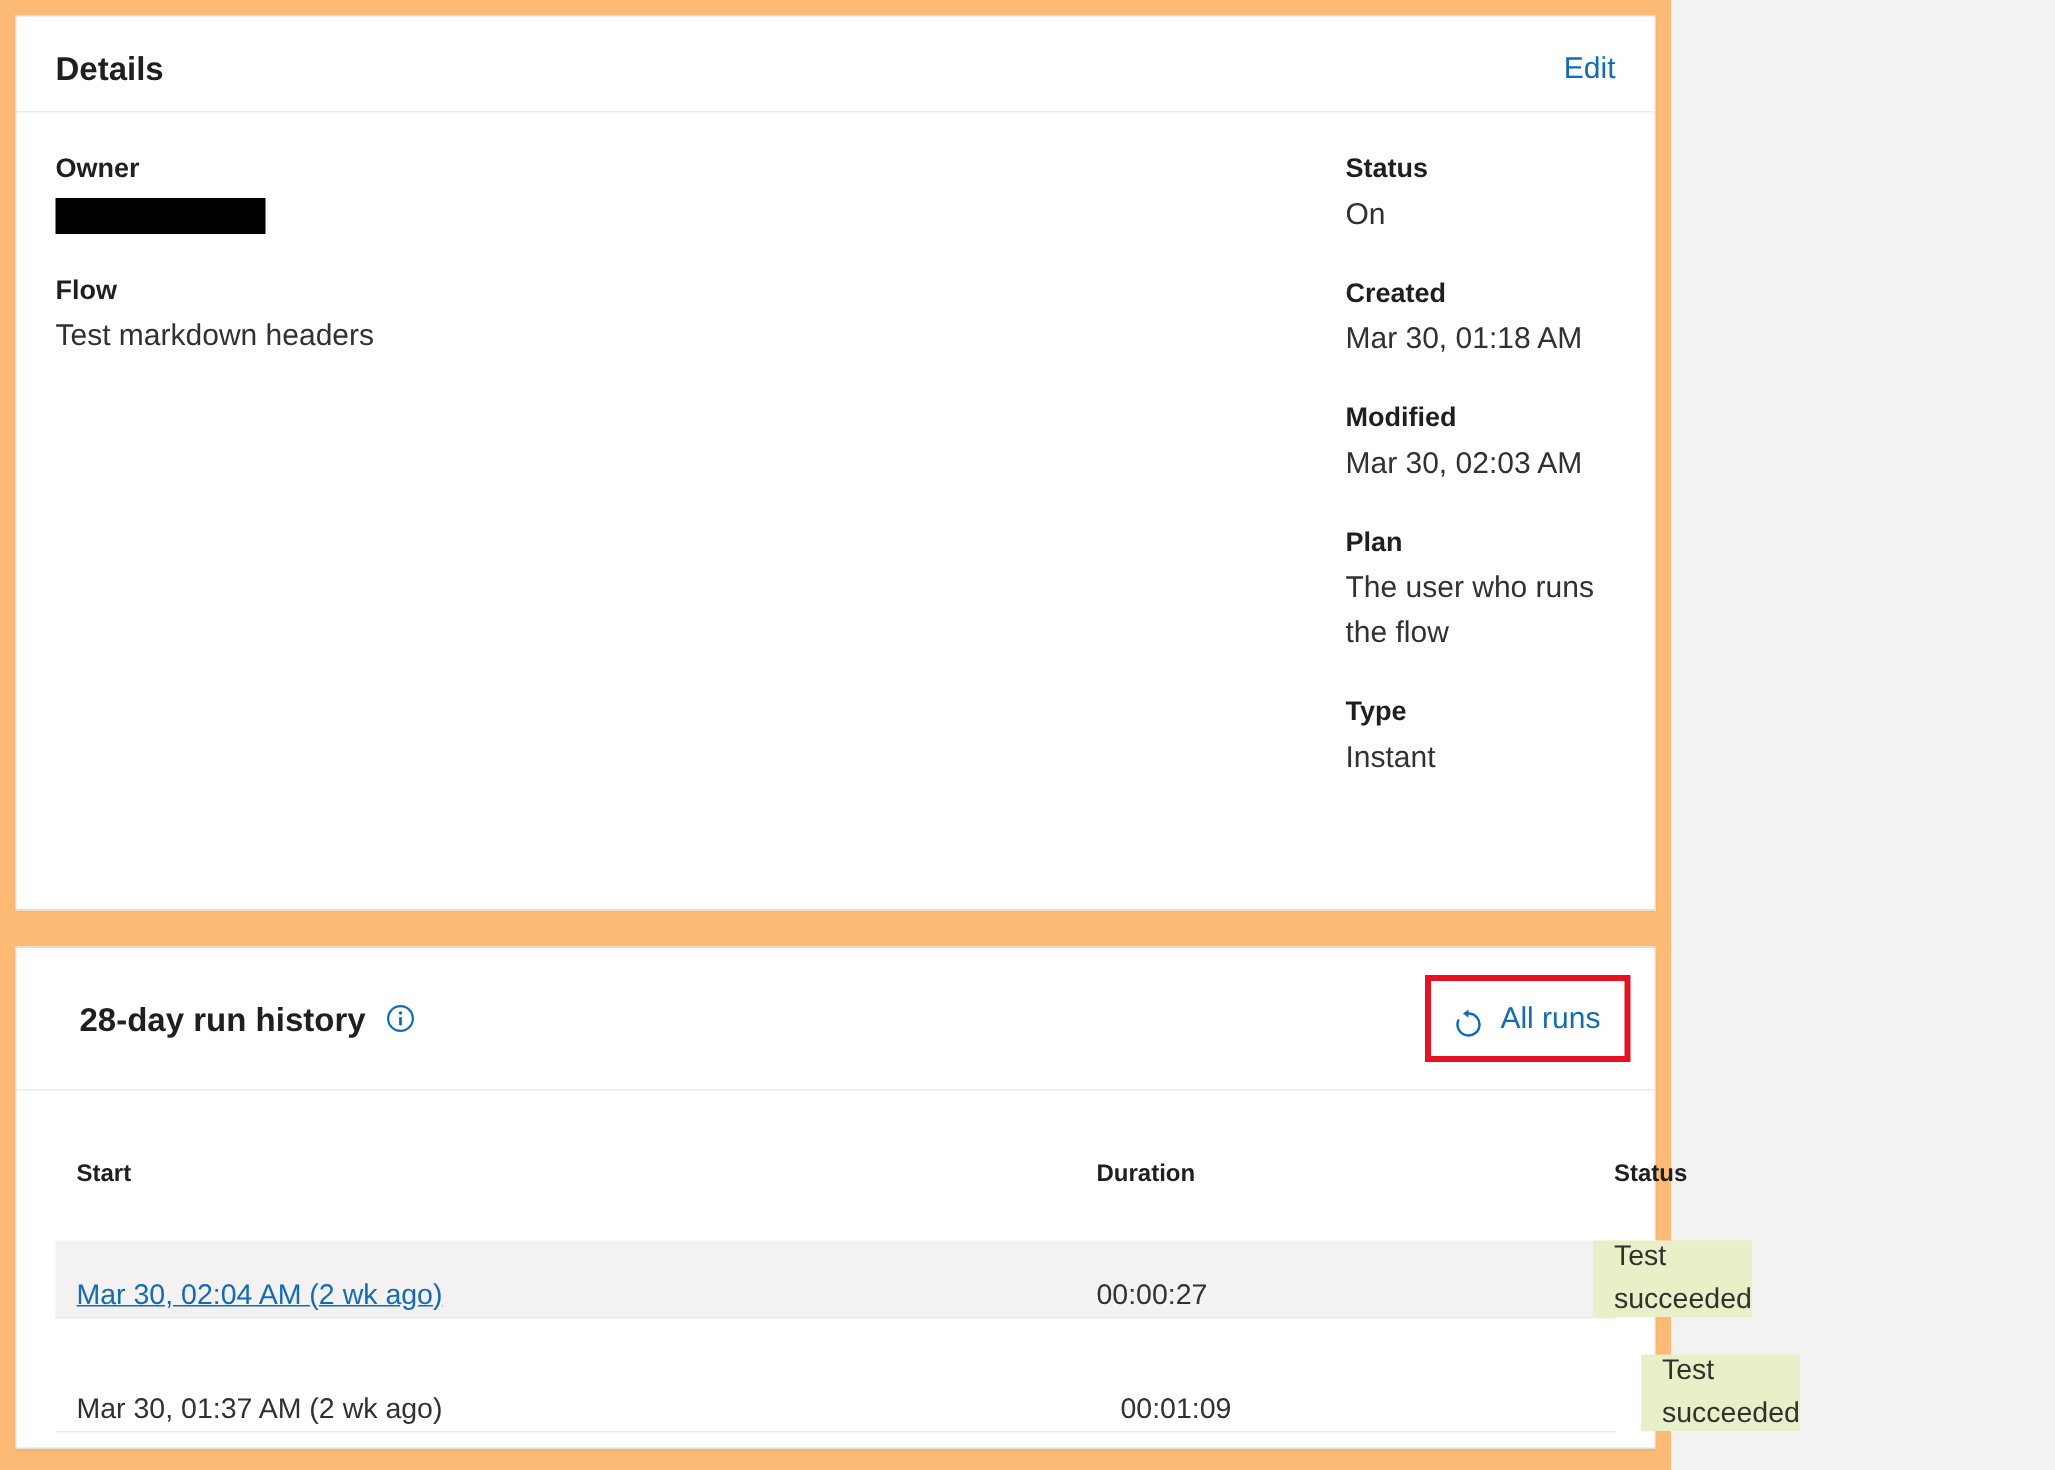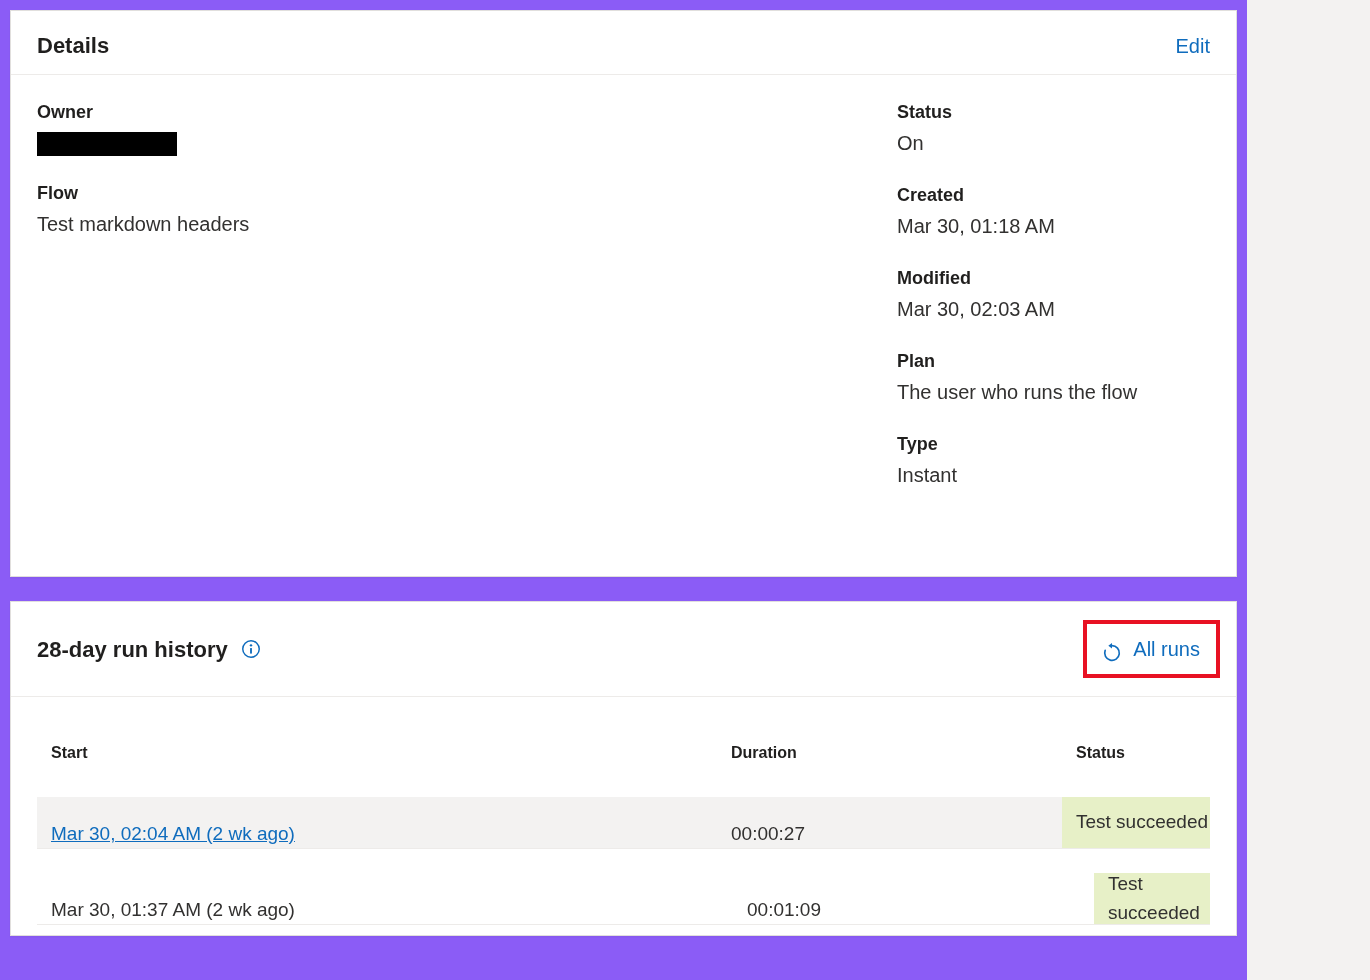--- a/index.html
+++ b/index.html
@@ -4,24 +4,24 @@
 <style>
   * { box-sizing: border-box; margin: 0; padding: 0; }
   body {
     font-family: "Segoe UI", -apple-system, BlinkMacSystemFont, sans-serif;
     background: #f3f2f1;
     color: #323130;
     font-size: 18px;
     line-height: 1.5;
   }
   .page {
-    width: 1247px;
+    width: 1114px;
     height: 980px;
     padding: 10px;
-    background: #8b5cf6;
+    background: #fdba74;
   }
   .card {
     background: #ffffff;
     border: 1px solid #e1dfdd;
     box-shadow: 0 1px 2px rgba(0,0,0,0.05);
     margin-bottom: 24px;
   }
   
   .details-header {
     display: flex;
@@ -68,20 +68,21 @@
     display: flex;
     justify-content: space-between;
     align-items: center;
     padding: 18px 16px 18px 26px;
     border-bottom: 1px solid #edebe9;
   }
   .history-title-wrap {
     display: flex;
     align-items: center;
     gap: 12px;
+    margin-left: 16px;
   }
   .history-title {
     font-weight: 700;
     font-size: 22px;
     color: #201f1e;
   }
   .info-icon {
     width: 22px; height: 22px;
     display: inline-flex;
   }

